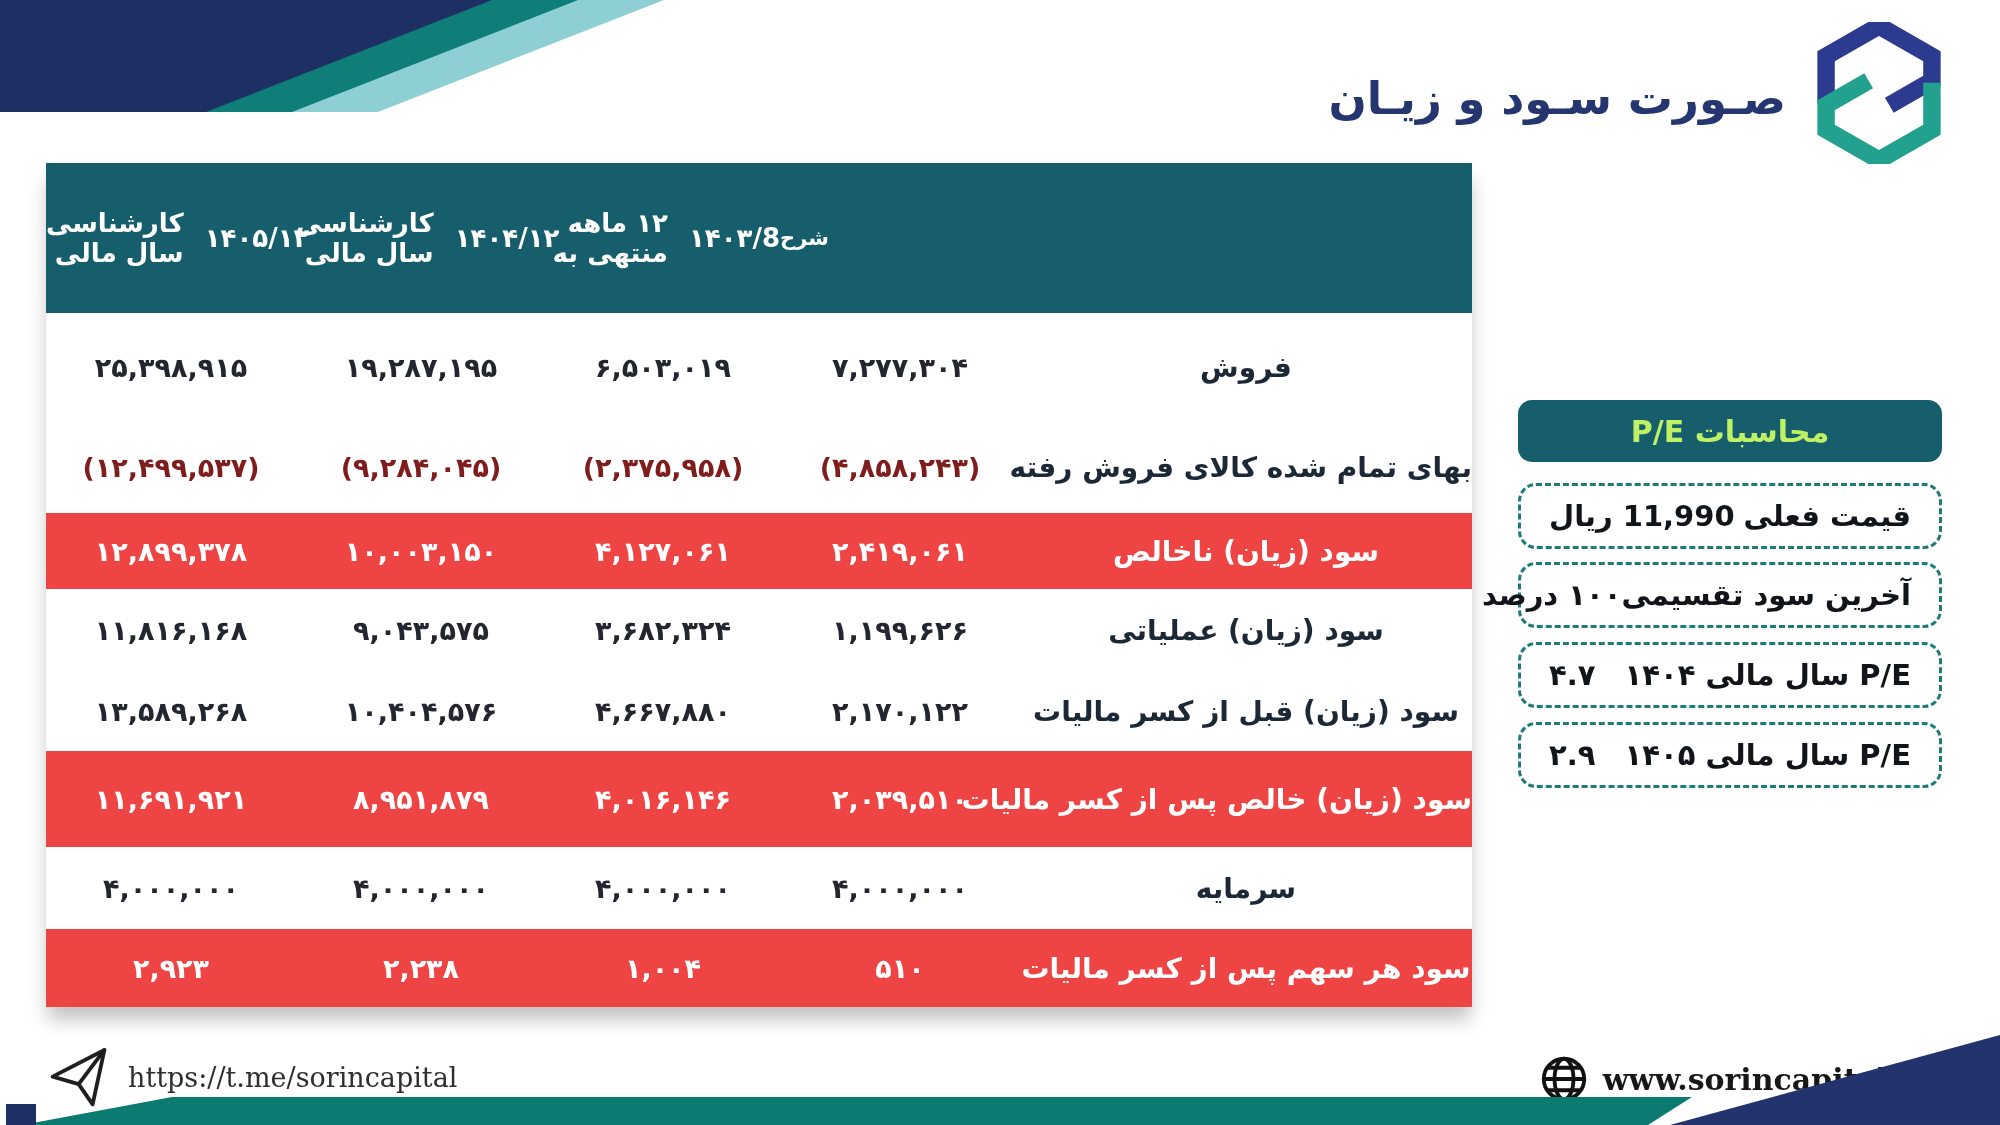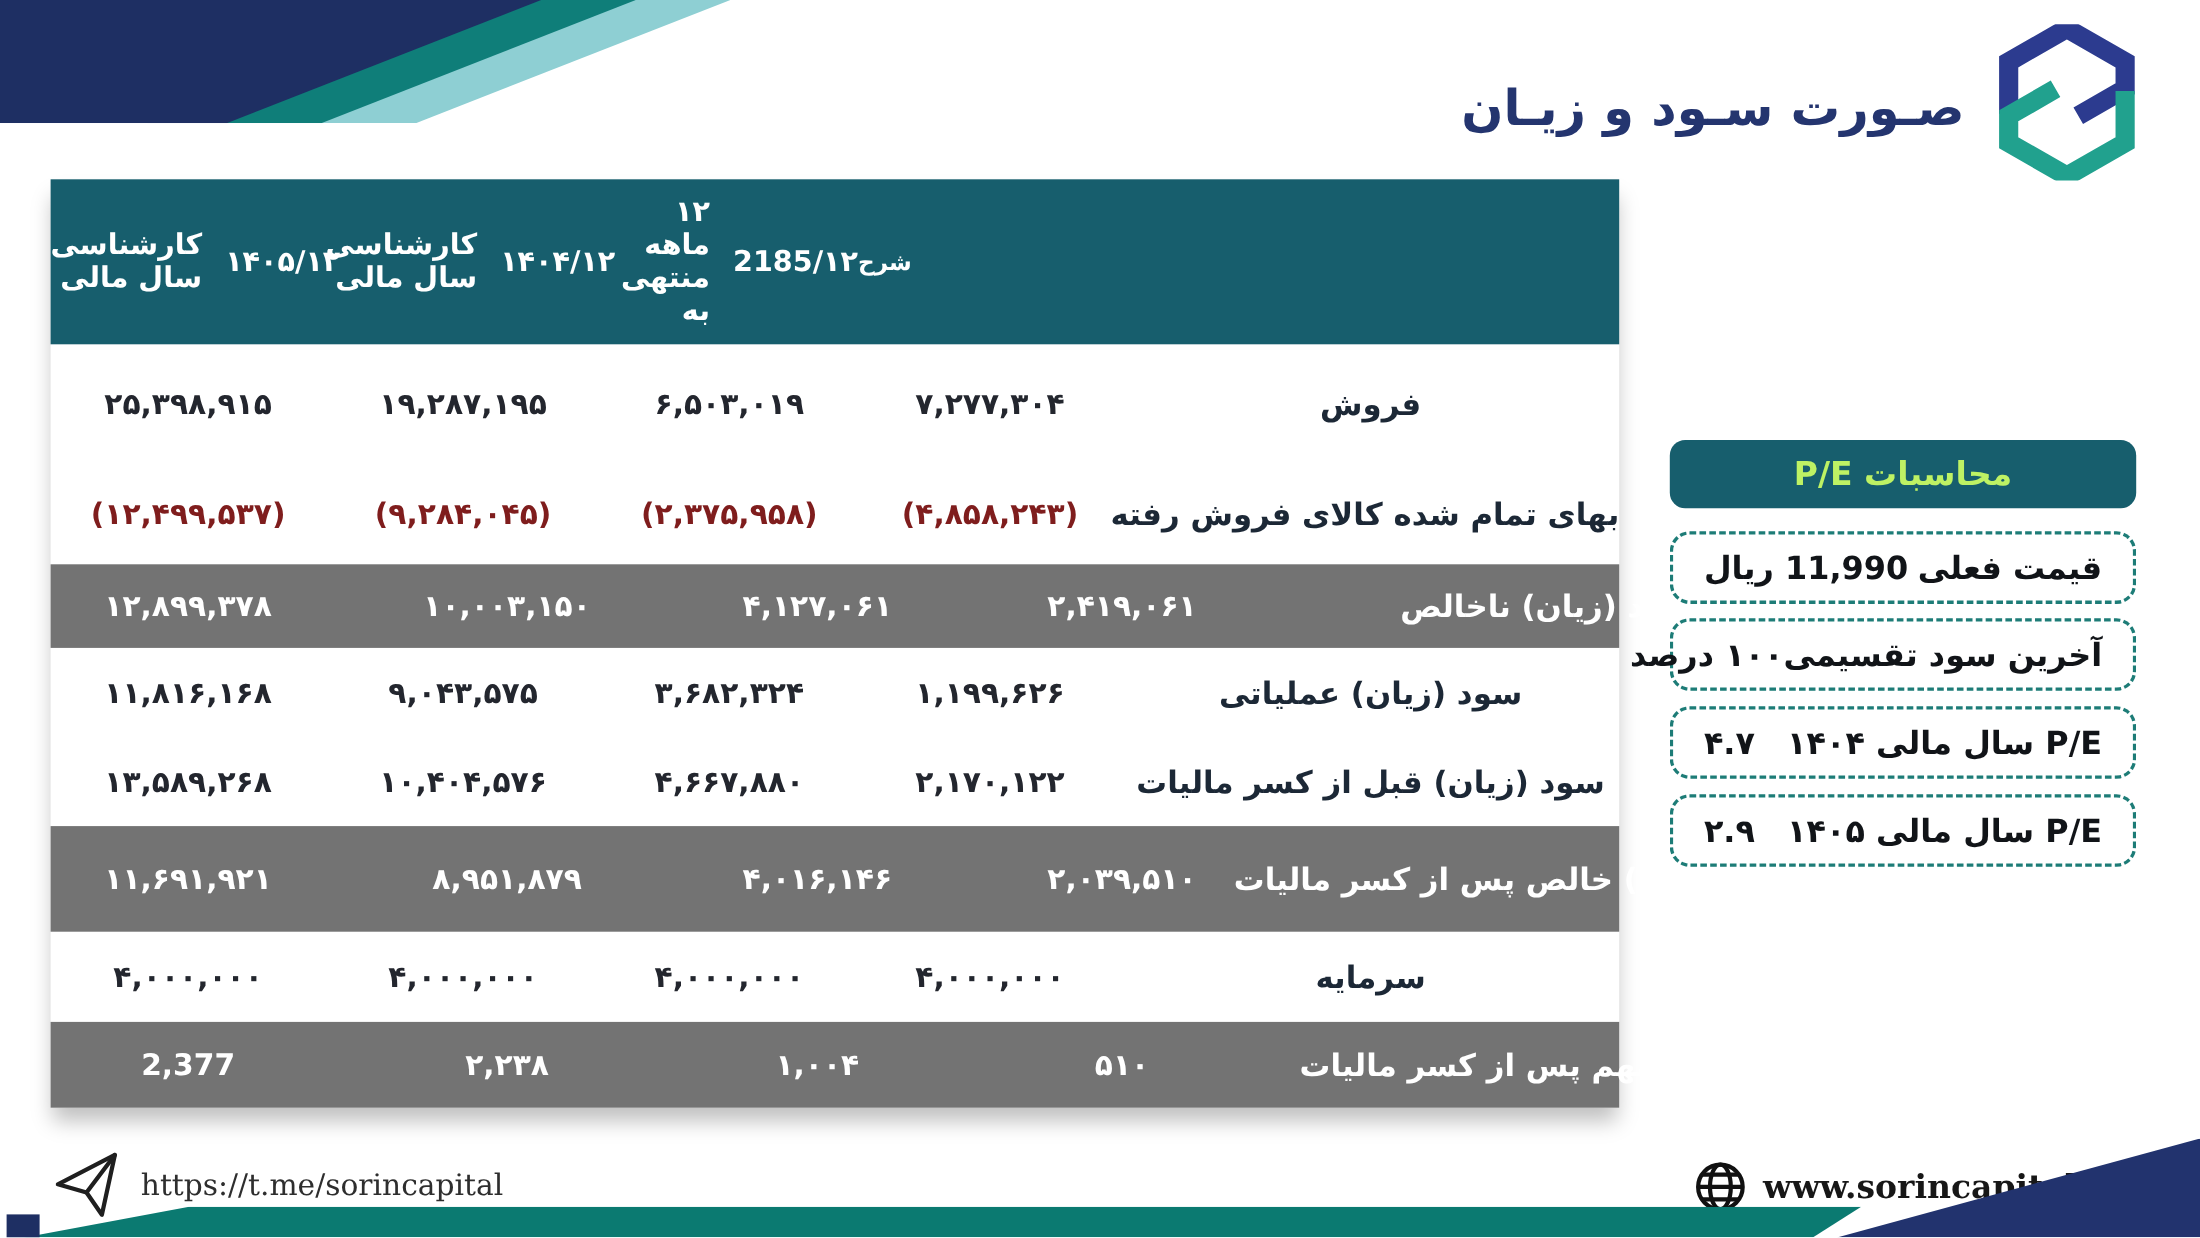--- a/index.html
+++ b/index.html
@@ -30,21 +30,21 @@
   }
   .fhead{height:150px;background:#175e6d;color:#fff;}
   .hcol{display:flex;flex-direction:row;align-items:center;gap:21px;}
   .h1{font-size:26px;font-weight:bold;direction:rtl;}
   .h2{font-size:26px;font-weight:bold;}
   .hdesc{font-size:21px;font-weight:bold;text-align:left;direction:rtl;}
   .r1{height:108px}.r2{height:92px}.r3{height:76px}.r4{height:82px}
   .r5{height:80px}.r6{height:96px}.r7{height:82px}.r8{height:78px}
   .cnum{text-align:center;font-size:27px;font-weight:700;color:#23262e;}
   .clabel{text-align:center;font-size:28px;font-weight:bold;color:#1c2836;direction:rtl;white-space:nowrap;}
-  .row-hl{background:#737373;gap:40px;}
+  .row-hl{background:#ef4444;}
   .row-hl .cnum,.row-hl .clabel{color:#ffffff;}
   .row-red .cnum{color:#7f1d1d;}
   
   .pe-head{
     position:absolute;left:1518px;top:400px;width:424px;height:62px;
     background:#175e6d;border-radius:14px;color:#bef264;
     display:flex;align-items:center;justify-content:center;
     font-size:30px;font-weight:bold;direction:rtl;
   }
   .pe-box{
@@ -96,21 +96,21 @@
     <div class="hcol">
       <div class="h1">کارشناسی سال مالی</div>
       <div class="h2">۱۴۰۵/۱۲</div>
     </div>
     <div class="hcol">
       <div class="h1">کارشناسی سال مالی</div>
       <div class="h2">۱۴۰۴/۱۲</div>
     </div>
     <div class="hcol">
       <div class="h1">۱۲ ماهه منتهی به</div>
-      <div class="h2">2185/۱۲</div>
+      <div class="h2">۱۴۰۳/8</div>
     </div>
     <div class="hdesc">شرح</div>
   </div>
 
   <div class="frow r1">
     <div class="cnum">۲۵,۳۹۸,۹۱۵</div>
     <div class="cnum">۱۹,۲۸۷,۱۹۵</div>
     <div class="cnum">۶,۵۰۳,۰۱۹</div>
     <div class="cnum">۷,۲۷۷,۳۰۴</div>
     <div class="clabel">فروش</div>
@@ -158,21 +158,21 @@
 
   <div class="frow r7">
     <div class="cnum">۴,۰۰۰,۰۰۰</div>
     <div class="cnum">۴,۰۰۰,۰۰۰</div>
     <div class="cnum">۴,۰۰۰,۰۰۰</div>
     <div class="cnum">۴,۰۰۰,۰۰۰</div>
     <div class="clabel">سرمایه</div>
   </div>
 
   <div class="frow r8 row-hl">
-    <div class="cnum">2,377</div>
+    <div class="cnum">۲,۹۲۳</div>
     <div class="cnum">۲,۲۳۸</div>
     <div class="cnum">۱,۰۰۴</div>
     <div class="cnum">۵۱۰</div>
     <div class="clabel">سود هر سهم پس از کسر مالیات</div>
   </div>
 </div>
 
 <div class="pe-head">محاسبات P/E</div>
 
 <div class="pe-box pe-b1">

